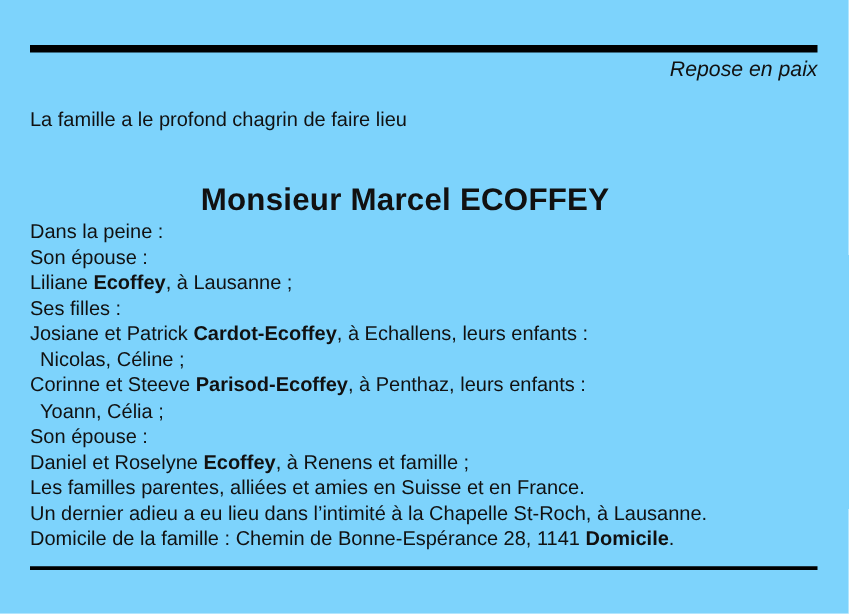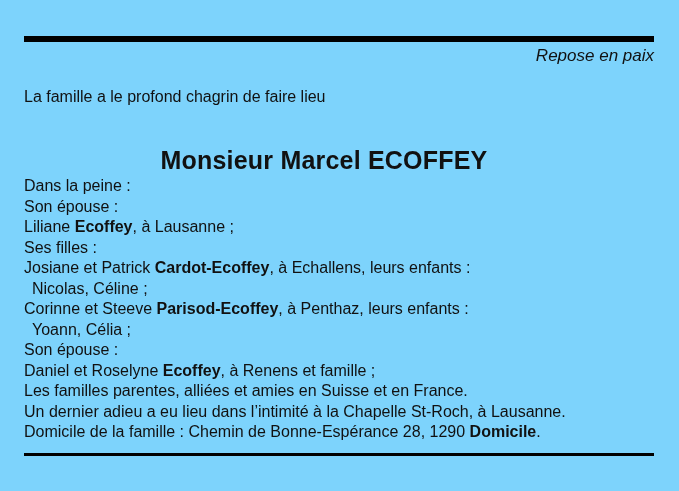--- a/index.html
+++ b/index.html
@@ -97,18 +97,18 @@
     <div class="line"><span>Liliane </span><span class="b">Ecoffey</span><span>, à Lausanne ;</span></div>
     <div class="line"><span>Ses filles :</span><span class="b"></span><span></span></div>
     <div class="line"><span>Josiane et Patrick </span><span class="b">Cardot-Ecoffey</span><span>, à Echallens, leurs enfants :</span></div>
     <div class="line indent"><span>Nicolas, Céline ;</span><span class="b"></span><span></span></div>
     <div class="line"><span>Corinne et Steeve </span><span class="b">Parisod-Ecoffey</span><span>, à Penthaz, leurs enfants :</span></div>
     <div class="line indent"><span>Yoann, Célia ;</span><span class="b"></span><span></span></div>
     <div class="line"><span>Son épouse :</span><span class="b"></span><span></span></div>
     <div class="line"><span>Daniel et Roselyne </span><span class="b">Ecoffey</span><span>, à Renens et famille ;</span></div>
     <div class="line"><span>Les familles parentes, alliées et amies en Suisse et en France.</span><span class="b"></span><span></span></div>
     <div class="line"><span>Un dernier adieu a eu lieu dans l’intimité à la Chapelle St-Roch, à Lausanne.</span><span class="b"></span><span></span></div>
-    <div class="line"><span>Domicile de la famille : Chemin de Bonne-Espérance 28, 1290 </span><span class="b">Domicile</span><span>.</span></div>
+    <div class="line"><span>Domicile de la famille : Chemin de Bonne-Espérance 28, 1141 </span><span class="b">Domicile</span><span>.</span></div>
   </div>
 
   <div class="rule rule-bottom"></div>
 
 </div>
 
 </body></html>

